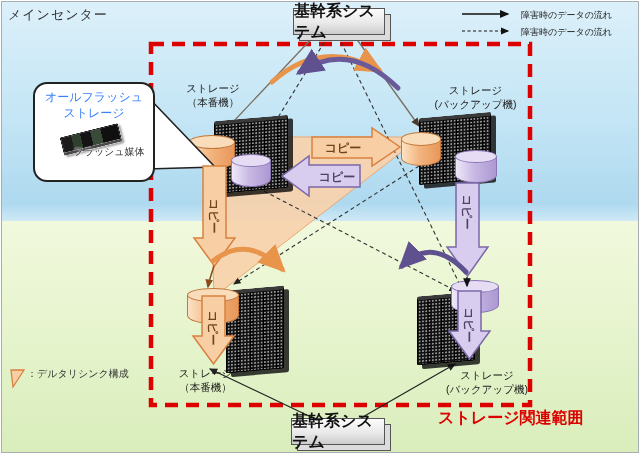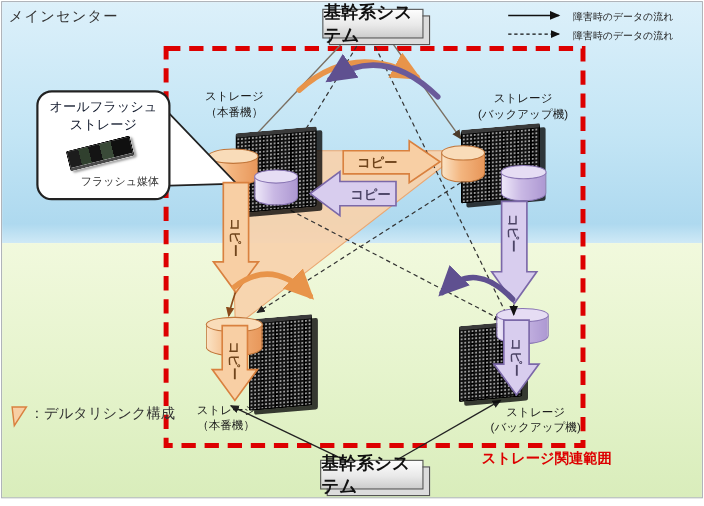--- a/index.html
+++ b/index.html
@@ -36,29 +36,29 @@
   .cyl.orange .body{background:linear-gradient(90deg,#fbe3c4,#f3b57f 45%,#e8975a);border:1.5px solid #c2773b;border-top:none;}
   .cyl.purple::before{background:#e6ddf4;border:1.5px solid #8a76b4;}
   .cyl.purple .body{background:linear-gradient(90deg,#efe9f9,#c9b8e4 45%,#ad98d2);border:1.5px solid #8a76b4;border-top:none;}
   .copy-h{position:absolute;z-index:5;font-size:12px;font-weight:700;text-align:center;}
   .copy-v{position:absolute;z-index:5;font-size:11.5px;font-weight:700;text-align:center;
       width:44px;height:14px;transform:rotate(90deg);}
   .copy-orange{color:#70451c;} .copy-purple{color:#4c4466;}
   #callout{position:absolute;left:33px;top:82px;width:118px;height:96px;z-index:5;
       background:#fff;border:2px solid #222;border-radius:14px;}
   #callout .title{position:absolute;left:0;top:6px;width:100%;text-align:center;
-      font-size:12px;line-height:1.3;color:#0f172a;white-space:pre-line;}
+      font-size:12px;line-height:1.3;color:#3b82f6;white-space:pre-line;}
   #flash-media{position:absolute;left:26px;top:46px;width:58px;height:15px;
       background:linear-gradient(90deg,#1c1c1c 0 18%,#30402e 18% 34%,#141414 34% 52%,#3a4a38 52% 70%,#101010 70% 100%);
       border:1px solid #000;border-bottom:3px solid #4a4a4a;border-radius:2px;
       transform:rotate(-14deg);box-shadow:2px 2px 2px rgba(0,0,0,0.35);}
-  #flash-label{position:absolute;left:34px;top:74px;width:80px;text-align:center;font-size:10px;color:#333;
+  #flash-label{position:absolute;left:34px;top:61px;width:80px;text-align:center;font-size:10px;color:#333;
       text-shadow:0 0 2px #fff,0 0 2px #fff;}
-  #scope-label{position:absolute;left:438px;top:408px;z-index:5;font-size:13px;font-weight:700;color:#dd0000;}
-  .delta-legend{position:absolute;z-index:5;font-size:13px;color:#333;line-height:1.25;}
+  #scope-label{position:absolute;left:438px;top:408px;z-index:5;font-size:16px;font-weight:700;color:#dd0000;}
+  .delta-legend{position:absolute;z-index:5;font-size:10px;color:#333;line-height:1.25;}
 </style>
 </head>
 <body>
 
 <div id="stage">
   <div id="frame">
     <div class="bg-main"></div>
     <div class="bg-backup"></div>
   </div>
 

